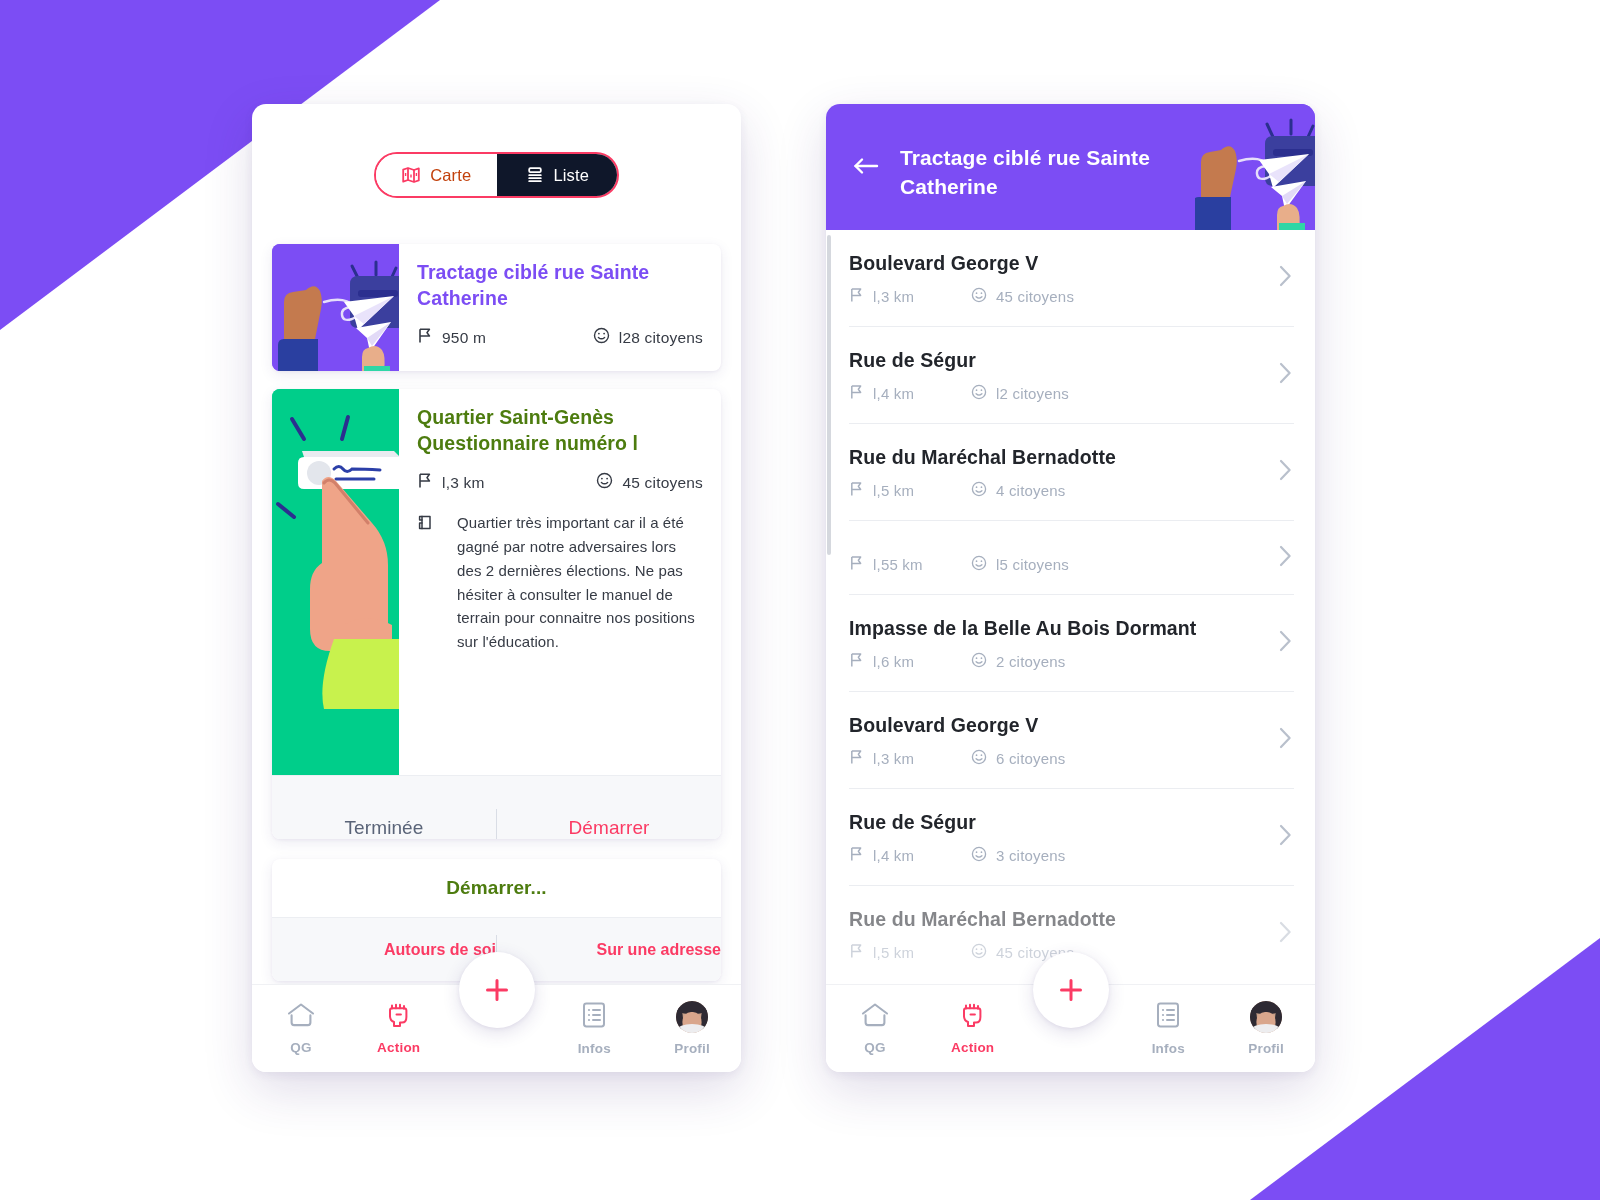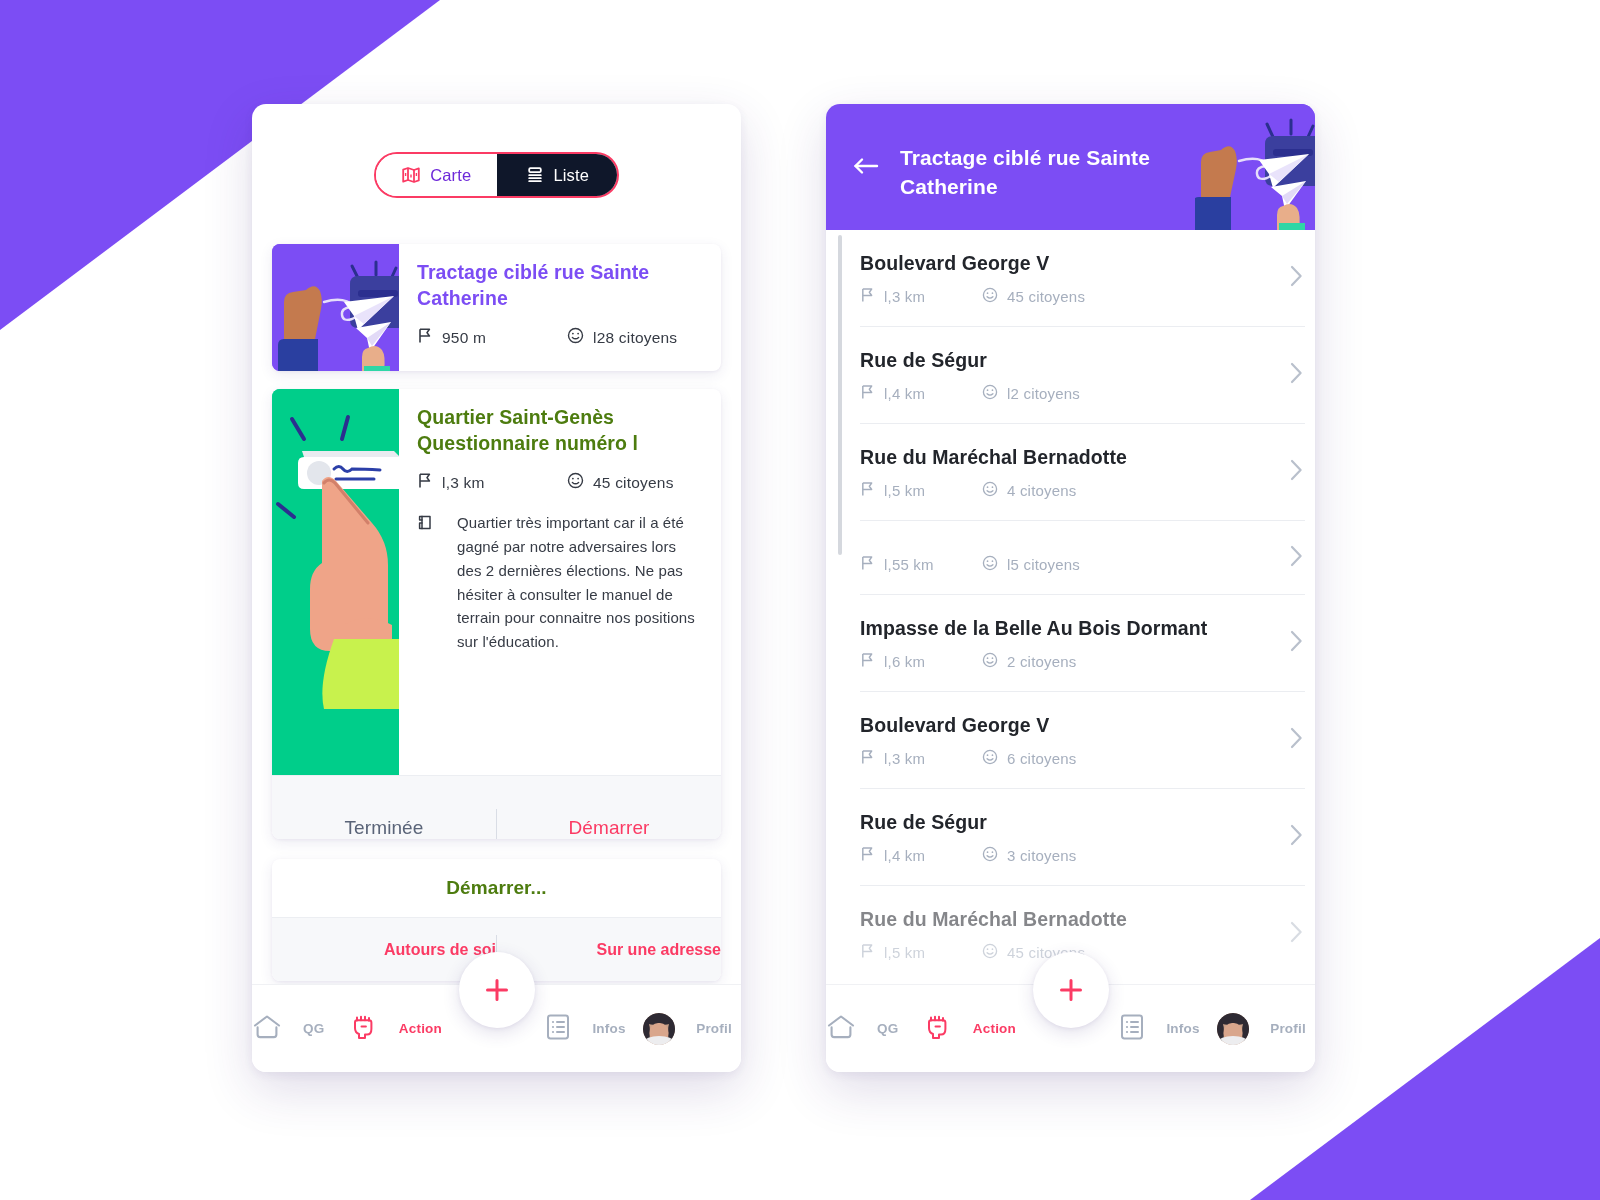--- a/index.html
+++ b/index.html
@@ -40,21 +40,21 @@
     position: absolute; left: 122px; top: 48px;
     width: 245px; height: 46px;
     border: 2px solid #FB3B64; border-radius: 23px;
     display: flex; overflow: hidden;
   }
   .seg {
     flex: 1; display: flex; align-items: center; justify-content: center;
     gap: 9px; font-size: 16.5px; font-weight: 500; letter-spacing: .1px;
     cursor: pointer;
   }
-  .seg.inactive { background: #fff; color: #6d28d9; }
+  .seg.inactive { background: #fff; color: #c2410c; }
   .seg.active   { background: #0f172a; color: #fff; }
   .seg svg { display: block; }
 
   
   .card {
     position: absolute; left: 20px; width: 449px;
     background: #fff; border-radius: 8px;
     box-shadow: 0 4px 14px rgba(60,40,120,.09), 0 1px 3px rgba(60,40,120,.06);
     overflow: hidden;
   }
@@ -63,21 +63,21 @@
 
   .card-illus { width: 127px; flex: none; position: relative; overflow: hidden; }
   .illus-purple { background: #7C4DF4; }
   .illus-green  { background: #00CE8A; }
 
   .card-body { flex: 1; padding: 16px 18px 0 18px; }
   .card-title { font-size: 19.5px; font-weight: 700; line-height: 1.32; letter-spacing: .1px; }
   .t-purple { color: #7C4DF4; }
   .t-green  { color: #4d7c0f; }
 
-  .meta-row { display: flex; align-items: center; margin-top: 16px; }
+  .meta-row { display: flex; align-items: center; margin-top: 16px; justify-content: space-between; }
   .meta {
     display: flex; align-items: center; gap: 9px;
     font-size: 15.5px; color: #363B45; letter-spacing: .2px;
   }
   .meta.m-dist { width: 150px; }
   .meta svg { flex: none; }
 
   .note-row { display: flex; gap: 24px; margin-top: 18px; }
   .note-text {
     font-size: 15px; line-height: 1.58; color: #363B45; letter-spacing: .1px;
@@ -130,21 +130,21 @@
   #back-arrow {
     position: absolute; left: 26px; top: 52px; cursor: pointer;
   }
   #right-title {
     position: absolute; left: 74px; top: 40px; width: 290px;
     font-size: 21px; font-weight: 700; color: #fff; line-height: 1.36; letter-spacing: .1px;
   }
   #header-illus { position: absolute; right: 0; top: 0; width: 120px; height: 126px; }
 
   #street-list {
-    position: absolute; left: 12px; top: 126px; width: 100%; height: 842px;
+    position: absolute; left: 1px; top: 126px; width: 100%; height: 842px;
     overflow: hidden;
   }
   .street-row {
     position: relative; margin: 0 22px; padding: 22px 0 20px 0;
     border-bottom: 1px solid #EBEDF1; cursor: pointer;
   }
   .street-row:last-child { border-bottom: none; }
   .street-name {
     font-size: 19.5px; font-weight: 700; color: #22252B; letter-spacing: .1px;
   }
@@ -162,22 +162,22 @@
     background: #D5D8DE; border-radius: 2px; cursor: pointer;
   }
 
   
   .bottom-nav {
     position: absolute; left: 0; bottom: 0; width: 100%; height: 88px;
     background: #fff; border-top: 1px solid #F0F1F4;
     display: flex; align-items: center;
   }
   .nav-item {
-    flex: 1; display: flex; flex-direction: row; align-items: center;
-    gap: 21px; cursor: pointer;
+    flex: 1; display: flex; flex-direction: column; align-items: center;
+    gap: 8px; cursor: pointer;
   }
   .nav-label { font-size: 13.5px; font-weight: 700; letter-spacing: .2px; color: #A6AFBE; }
   .nav-item.active .nav-label { color: #FB3B64; }
   .nav-spacer { flex: 1; }
   .fab {
     position: absolute; left: 50%; transform: translateX(-50%);
     bottom: 44px; width: 76px; height: 76px; border-radius: 50%;
     background: #fff; box-shadow: 0 5px 18px rgba(60,40,120,.14), 0 1px 4px rgba(60,40,120,.08);
     display: flex; align-items: center; justify-content: center; cursor: pointer;
   }

